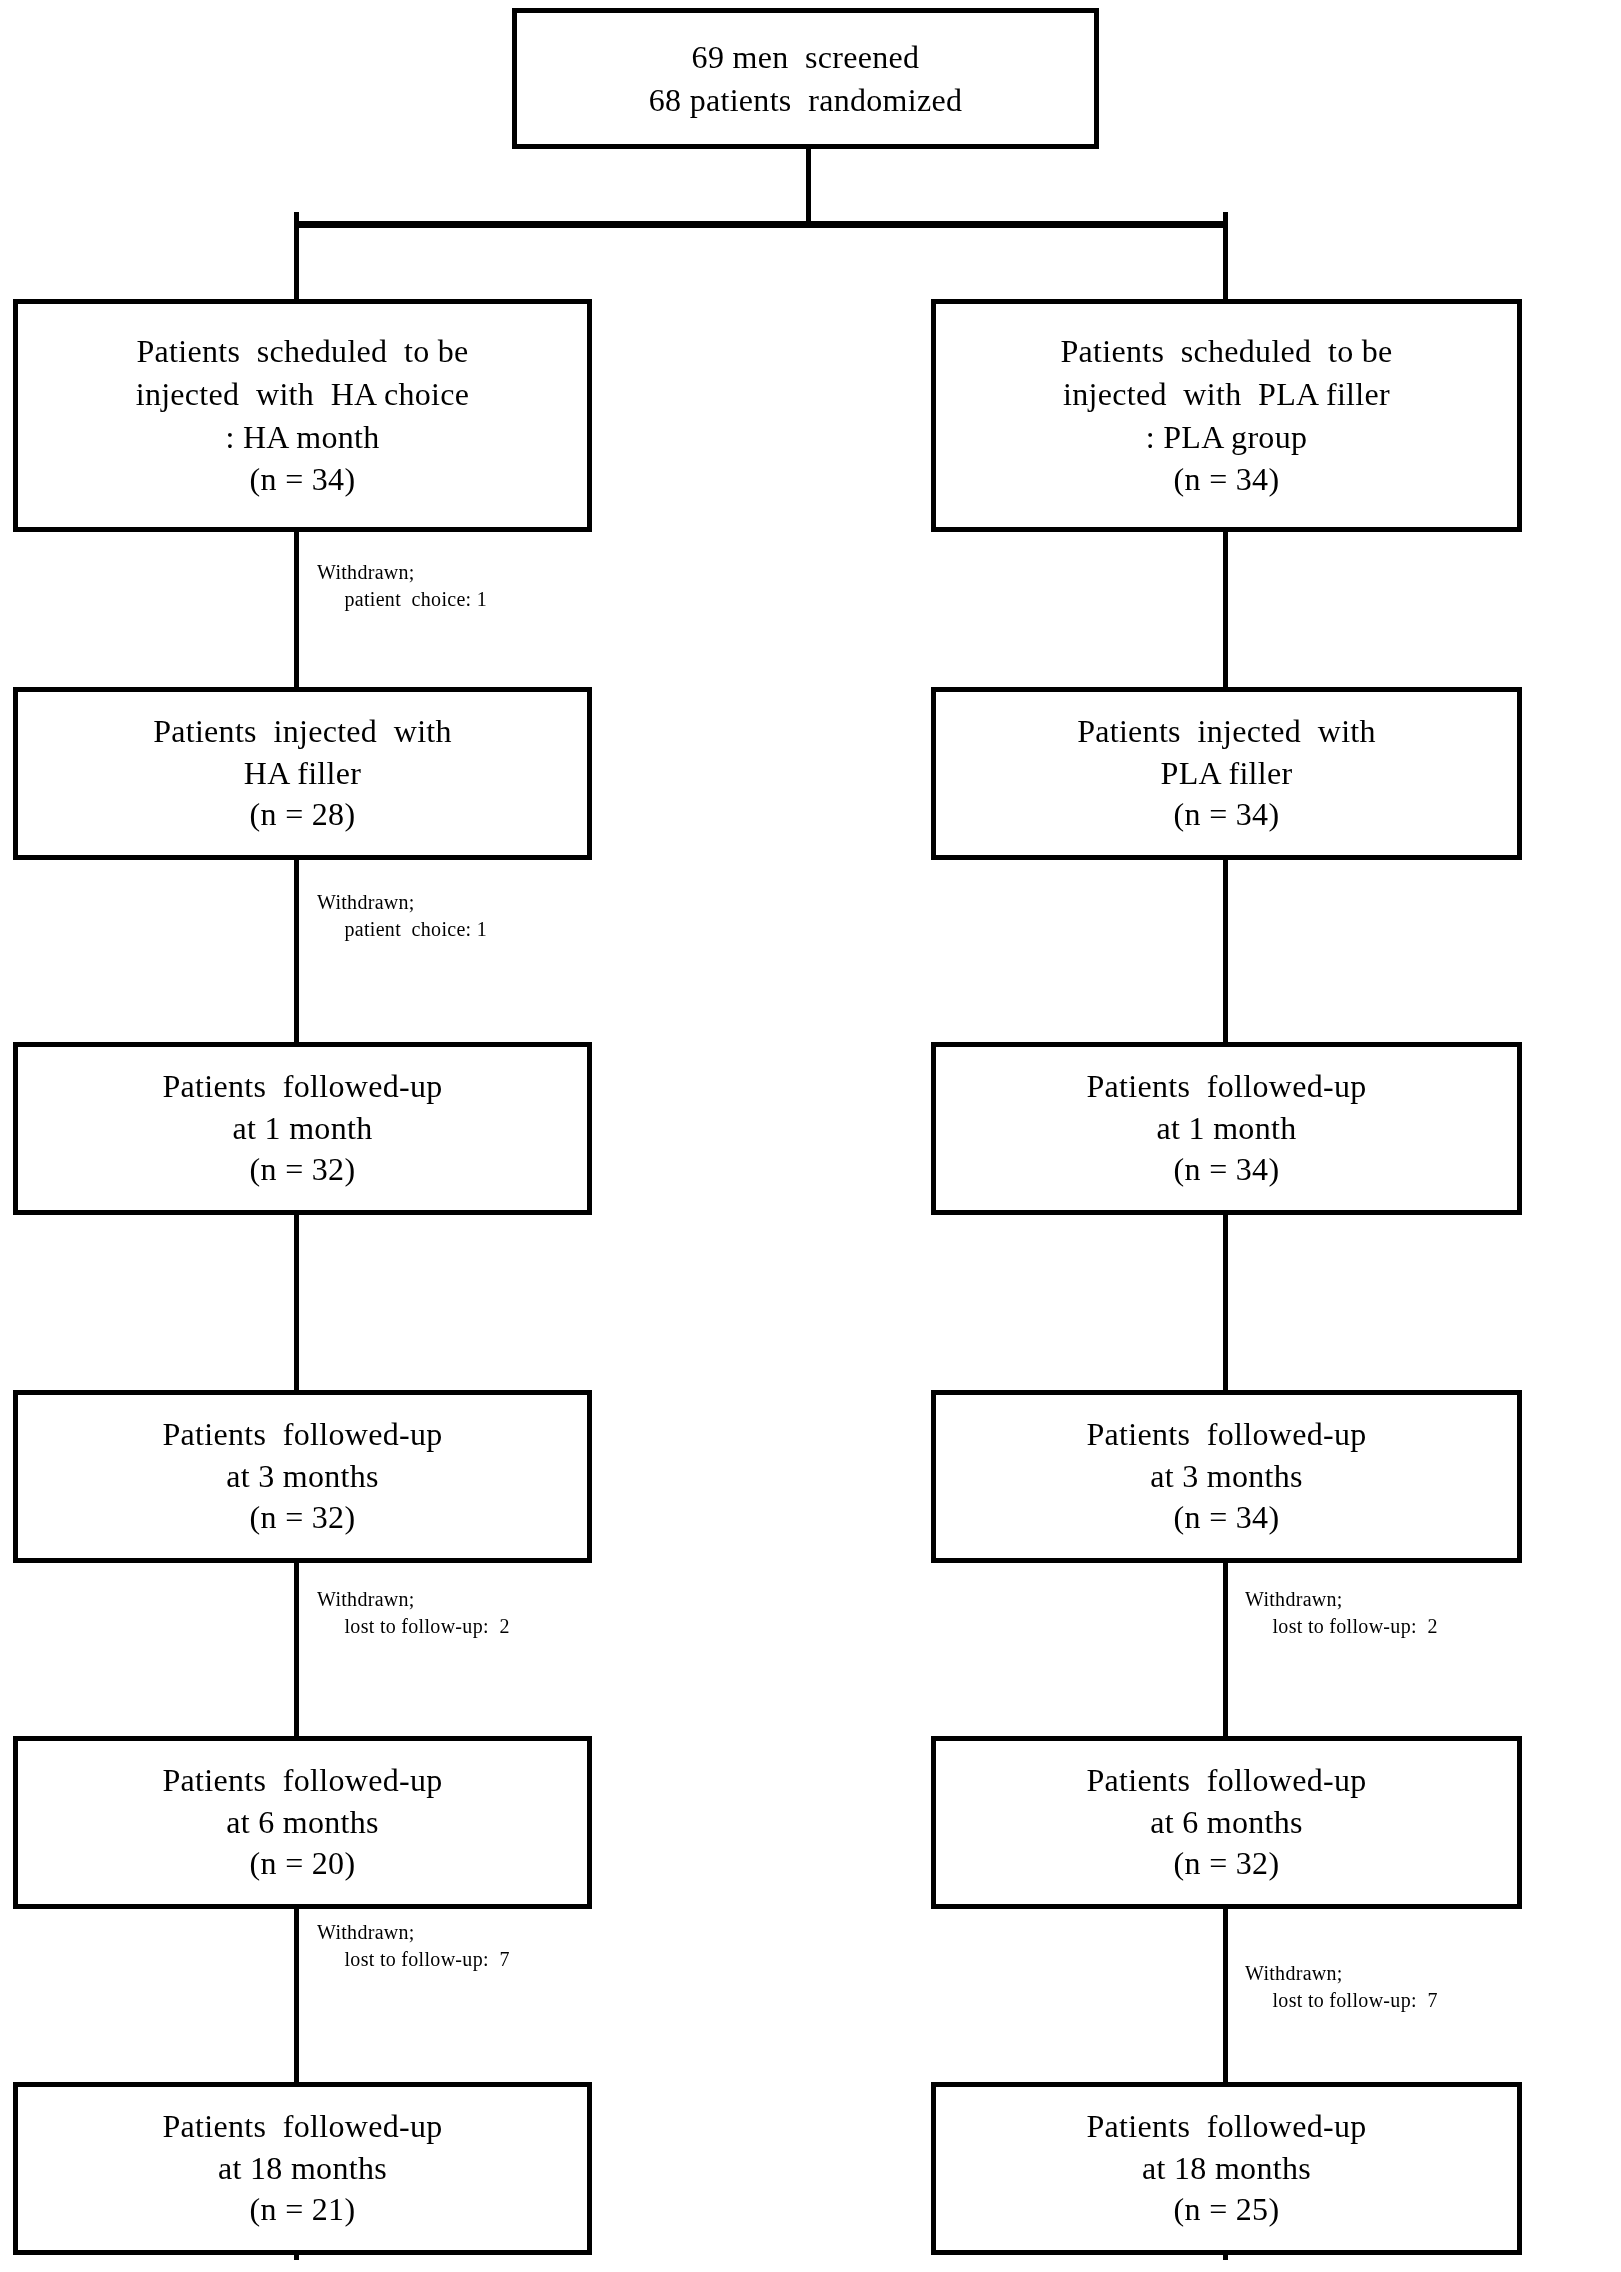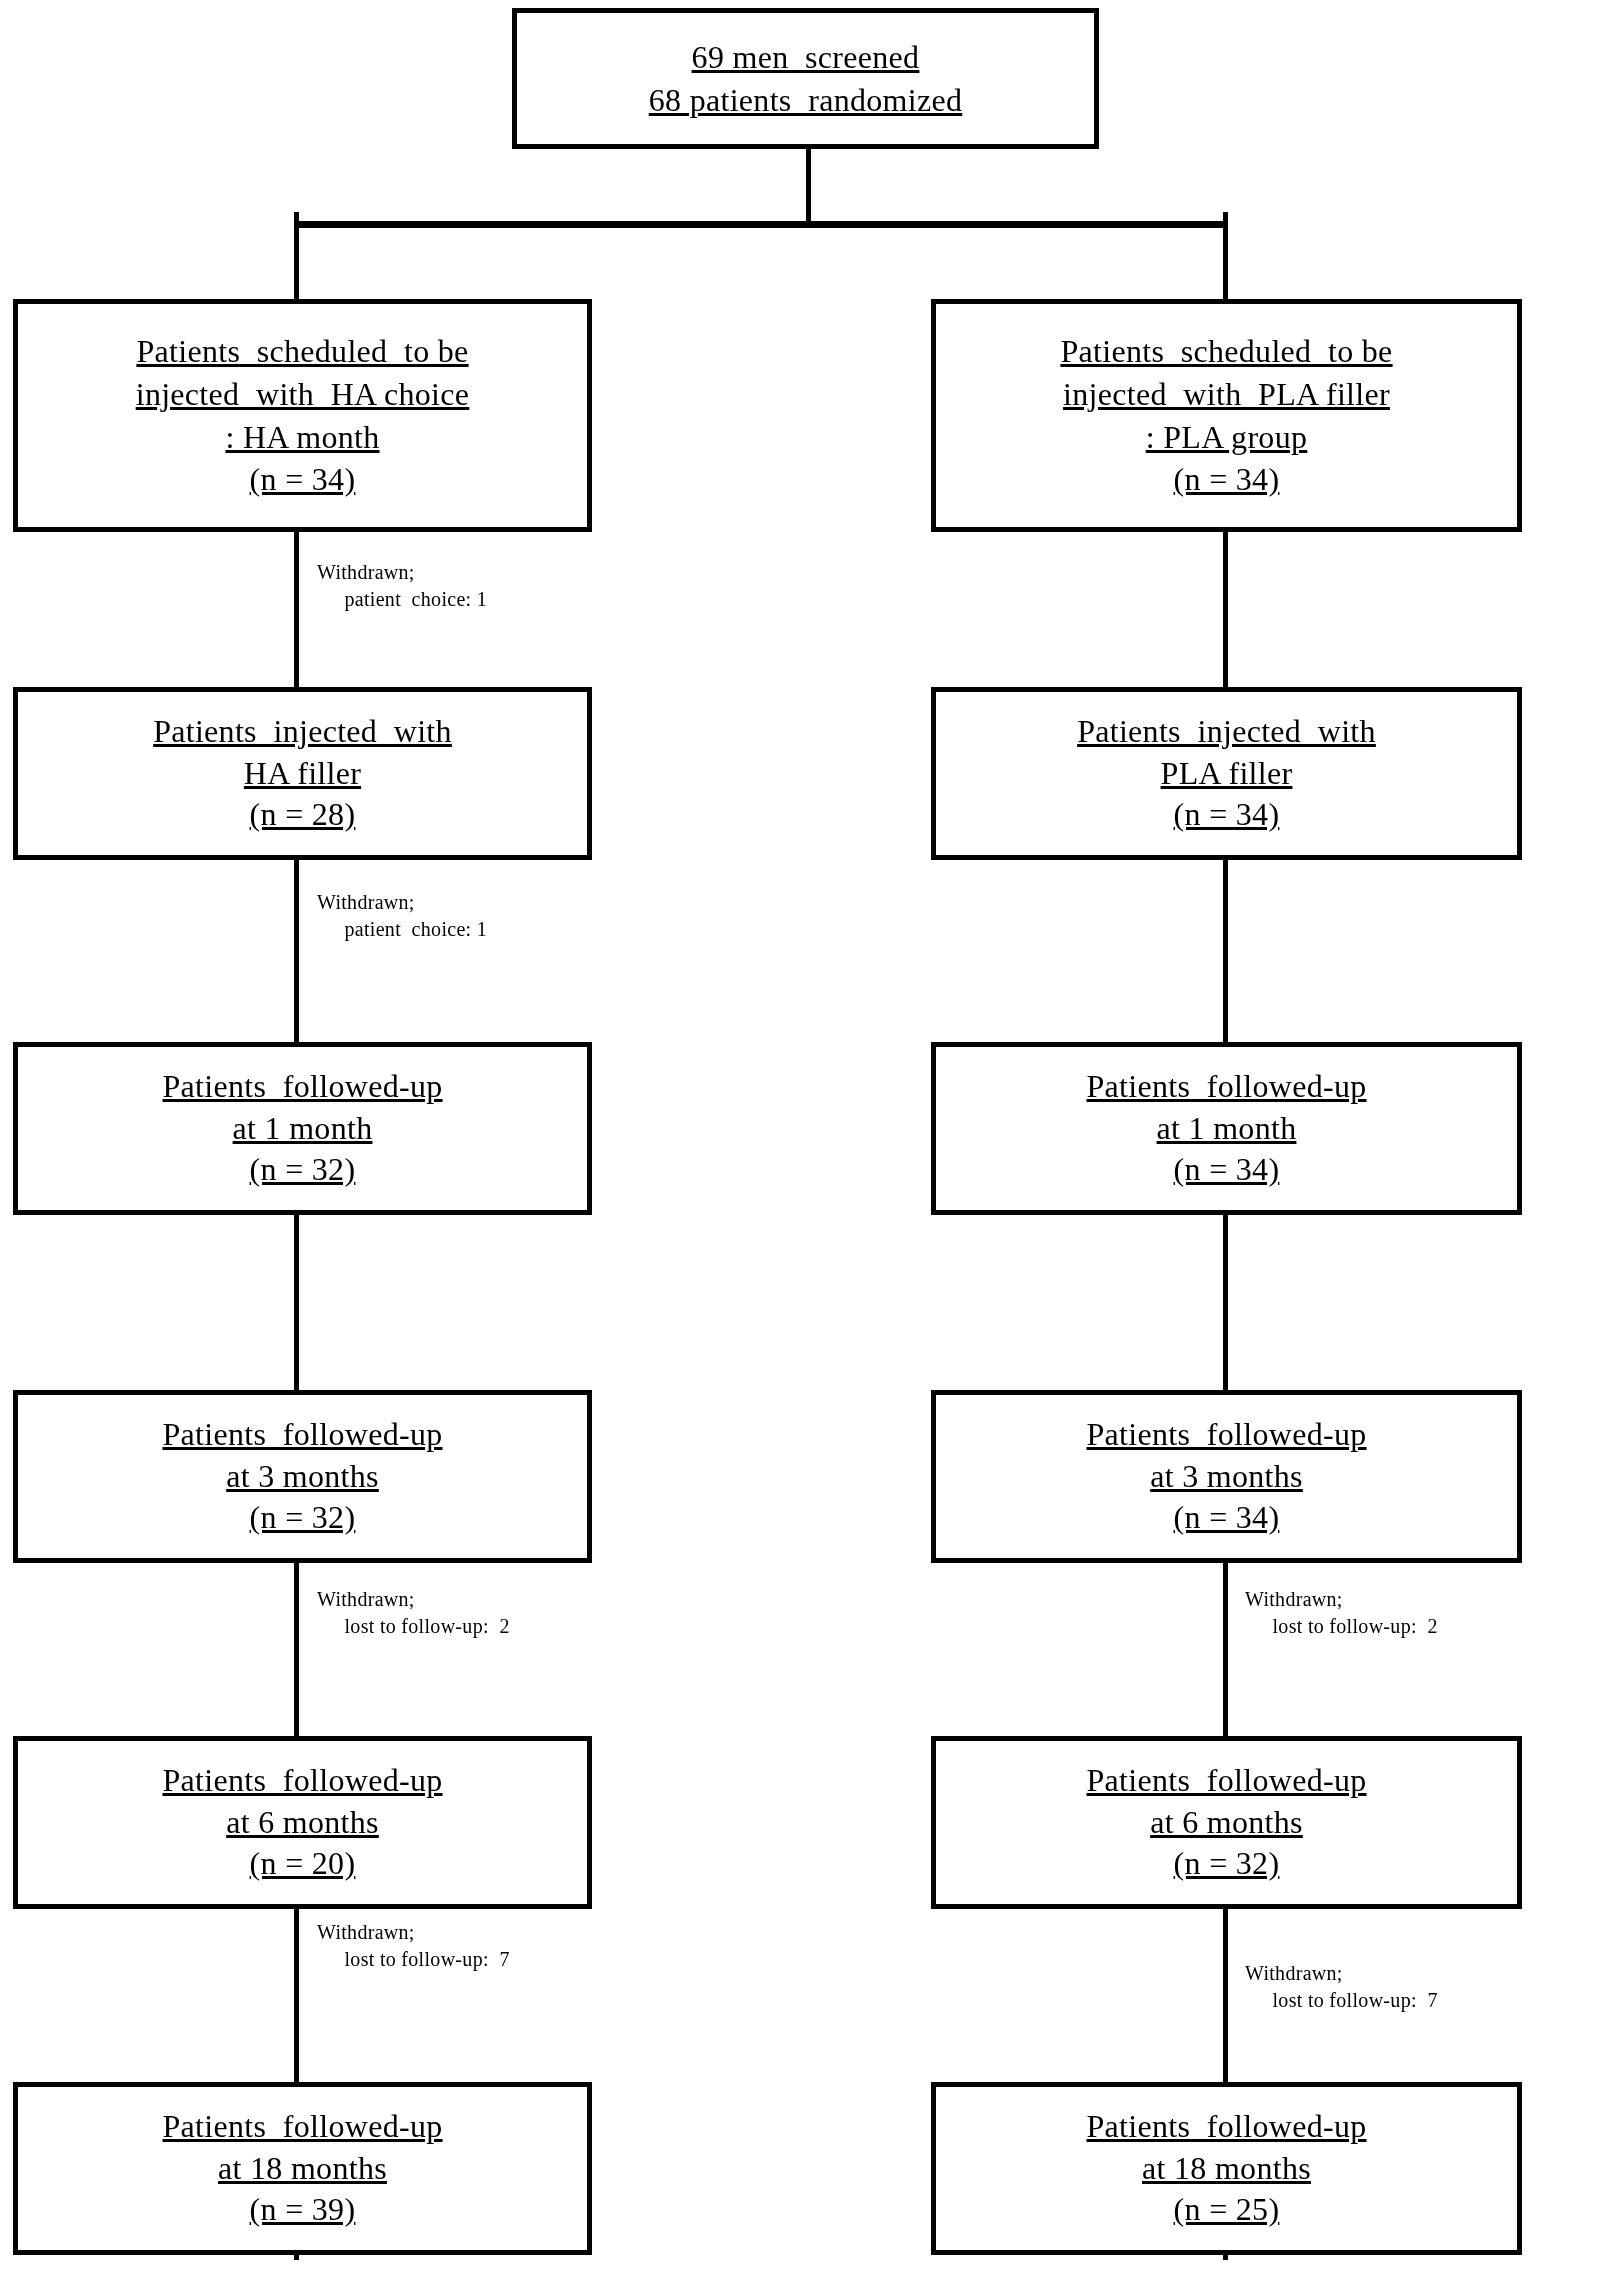--- a/index.html
+++ b/index.html
@@ -19,21 +19,20 @@
     position:absolute;
     box-sizing:border-box;
     border:5.4px solid #000000;
     background:#ffffff;
     display:flex;
     flex-direction:column;
     align-items:center;
     justify-content:center;
     text-align:center;
     z-index:5;
-    text-decoration:underline;
   }
   .node .ln{
     display:block;
     white-space:pre;
     font-size:32px;
     line-height:1.34;
     letter-spacing:0.3px;
   }
   .node.tight .ln{line-height:1.30;}
 
@@ -175,21 +174,21 @@
   </div>
 
   <div class="annot" style="left:1245px;top:1960px;width:478px;">
     <span class="ln">Withdrawn;</span>
     <span class="ln ind">lost to follow-up:  7</span>
   </div>
 
   <div class="node tight" style="left:13px;top:2082px;width:579px;height:173px;">
     <span class="ln">Patients  followed-up</span>
     <span class="ln">at 18 months</span>
-    <span class="ln">(n = 39)</span>
+    <span class="ln">(n = 21)</span>
   </div>
 
   <div class="node tight" style="left:931px;top:2082px;width:591px;height:173px;">
     <span class="ln">Patients  followed-up</span>
     <span class="ln">at 18 months</span>
     <span class="ln">(n = 25)</span>
   </div>
 
 </div>
 

